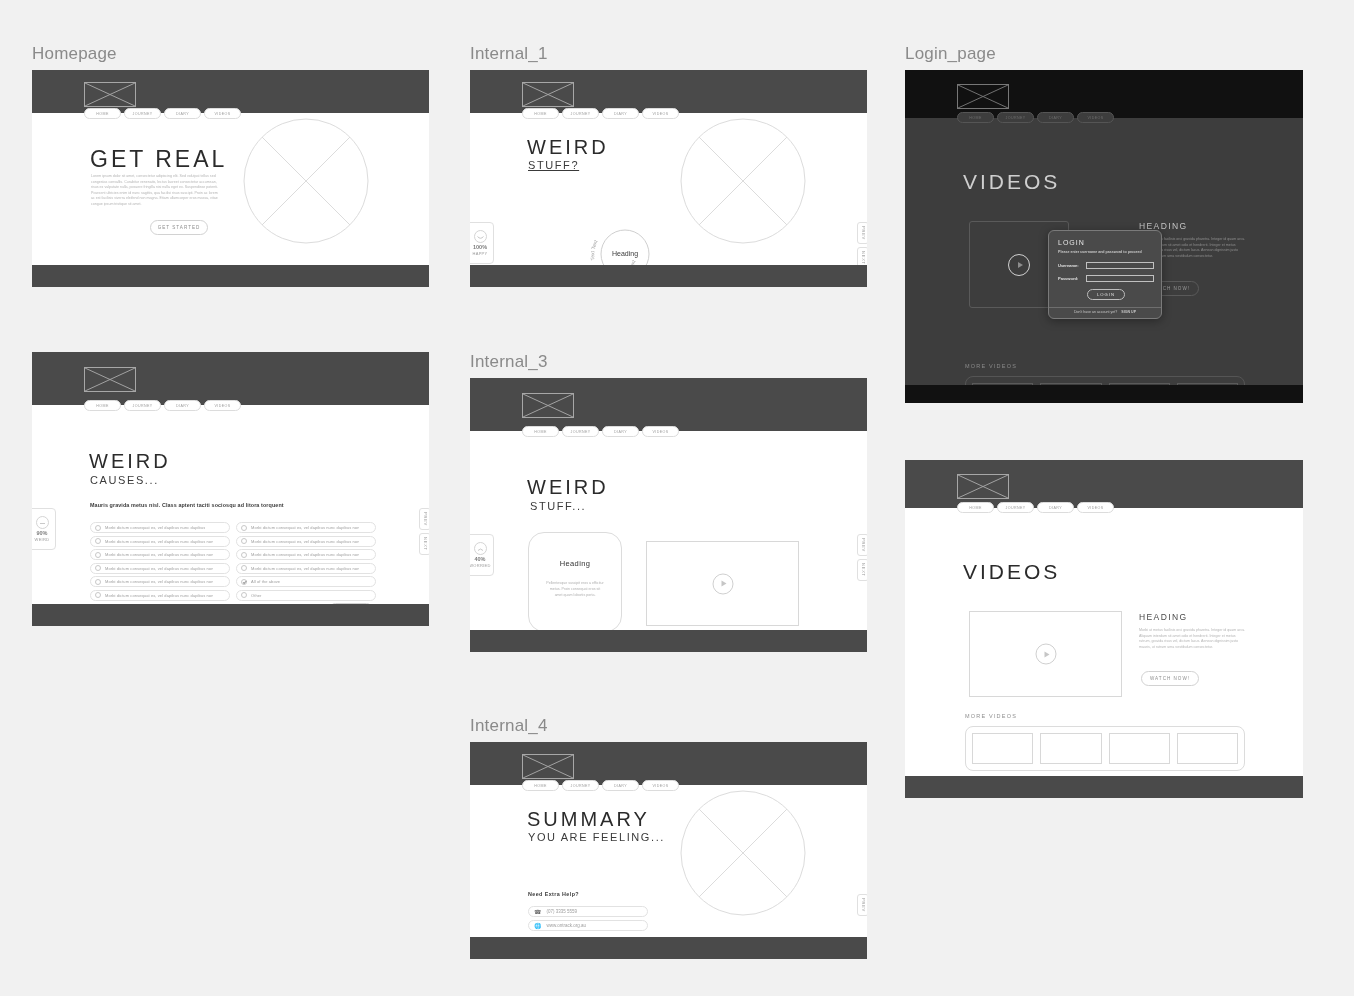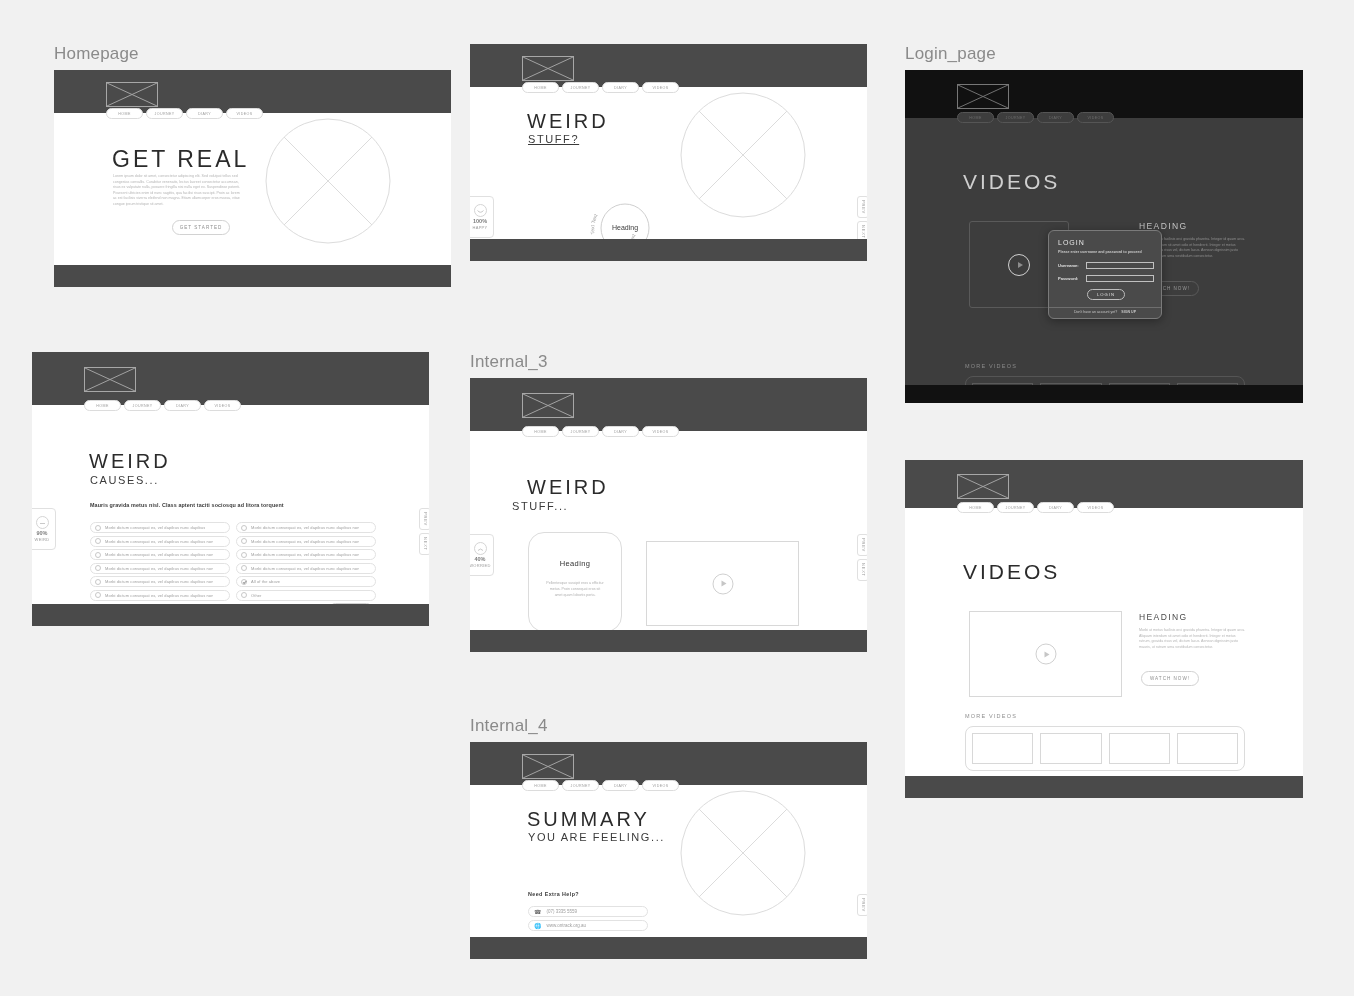--- a/index.html
+++ b/index.html
@@ -243,21 +243,21 @@
   .contact-tx { font-size: 4.5px; color: #9d9d9d; }
 
   .circ-wrap { position: absolute; }
   .circ-wrap svg { display: block; overflow: visible; }
 </style>
 </head>
 <body>
 
 <div class="board">
 
-  <div class="frame" style="left:32px; top:44px;margin-left:22px;">
+  <div class="frame" style="left:32px; top:44px;">
     <div class="frame-title">Homepage</div>
     <div class="screen" style="width:397px; height:217px;">
       <div class="topbar" style="height:43px;">
         <div class="logo-box" style="left:52px; top:12px; width:52px; height:25px;">
           <svg viewBox="0 0 52 25" preserveAspectRatio="none">
               <line x1="0" y1="0" x2="52" y2="25" stroke="#a7a7a7" stroke-width="1"></line>
               <line x1="52" y1="0" x2="0" y2="25" stroke="#a7a7a7" stroke-width="1"></line>
             </svg>
         </div>
       </div>
@@ -277,20 +277,21 @@
           <circle cx="63" cy="63" r="62" fill="none" stroke="#dcdcdc" stroke-width="1"></circle>
           <line x1="19" y1="19" x2="107" y2="107" stroke="#dcdcdc" stroke-width="1"></line>
           <line x1="107" y1="19" x2="19" y2="107" stroke="#dcdcdc" stroke-width="1"></line>
         </svg>
       </div>
       <div class="footbar" style="height:22px;"></div>
     </div>
   </div>
 
   <div class="frame" style="left:470px; top:44px;">
+    <div class="frame-title">Internal_1</div>
     <div class="screen" style="width:397px; height:217px;">
       <div class="topbar" style="height:43px;">
         <div class="logo-box" style="left:52px; top:12px; width:52px; height:25px;">
           <svg viewBox="0 0 52 25" preserveAspectRatio="none">
               <line x1="0" y1="0" x2="52" y2="25" stroke="#a7a7a7" stroke-width="1"></line>
               <line x1="52" y1="0" x2="0" y2="25" stroke="#a7a7a7" stroke-width="1"></line>
             </svg>
         </div>
       </div>
       <div class="nav" style="left:52px; top:38px;">
@@ -523,21 +524,21 @@
         </div>
       </div>
       <div class="nav" style="left:52px; top:48px;">
         <div class="nav-pill" style="width:37px; height:11px; font-size:3.6px;">HOME</div>
         <div class="nav-pill" style="width:37px; height:11px; font-size:3.6px;">JOURNEY</div>
         <div class="nav-pill" style="width:37px; height:11px; font-size:3.6px;">DIARY</div>
         <div class="nav-pill" style="width:37px; height:11px; font-size:3.6px;">VIDEOS</div>
       </div>
 
       <div class="h-big" style="position:absolute; left:57px; top:98px; font-size:20px;">WEIRD</div>
-      <div class="h-sub" style="position:absolute; left:42px; top:122px; font-size:11px;">STUFF...</div>
+      <div class="h-sub" style="position:absolute; left:60px; top:122px; font-size:11px;">STUFF...</div>
 
       <div class="mood-badge" style="left:-4px; top:156px; width:28px; height:42px;">
         <div class="mood-face">
           <svg width="11" height="11" viewBox="0 0 11 11" style="position:absolute;left:0;top:0;">
             <path d="M3 7.5 Q5.5 4.5 8 7.5" fill="none" stroke="#c9c9c9" stroke-width="1"></path>
           </svg>
         </div>
         <div class="mood-pct">40%</div>
         <div class="mood-lbl">WORRIED</div>
       </div>

